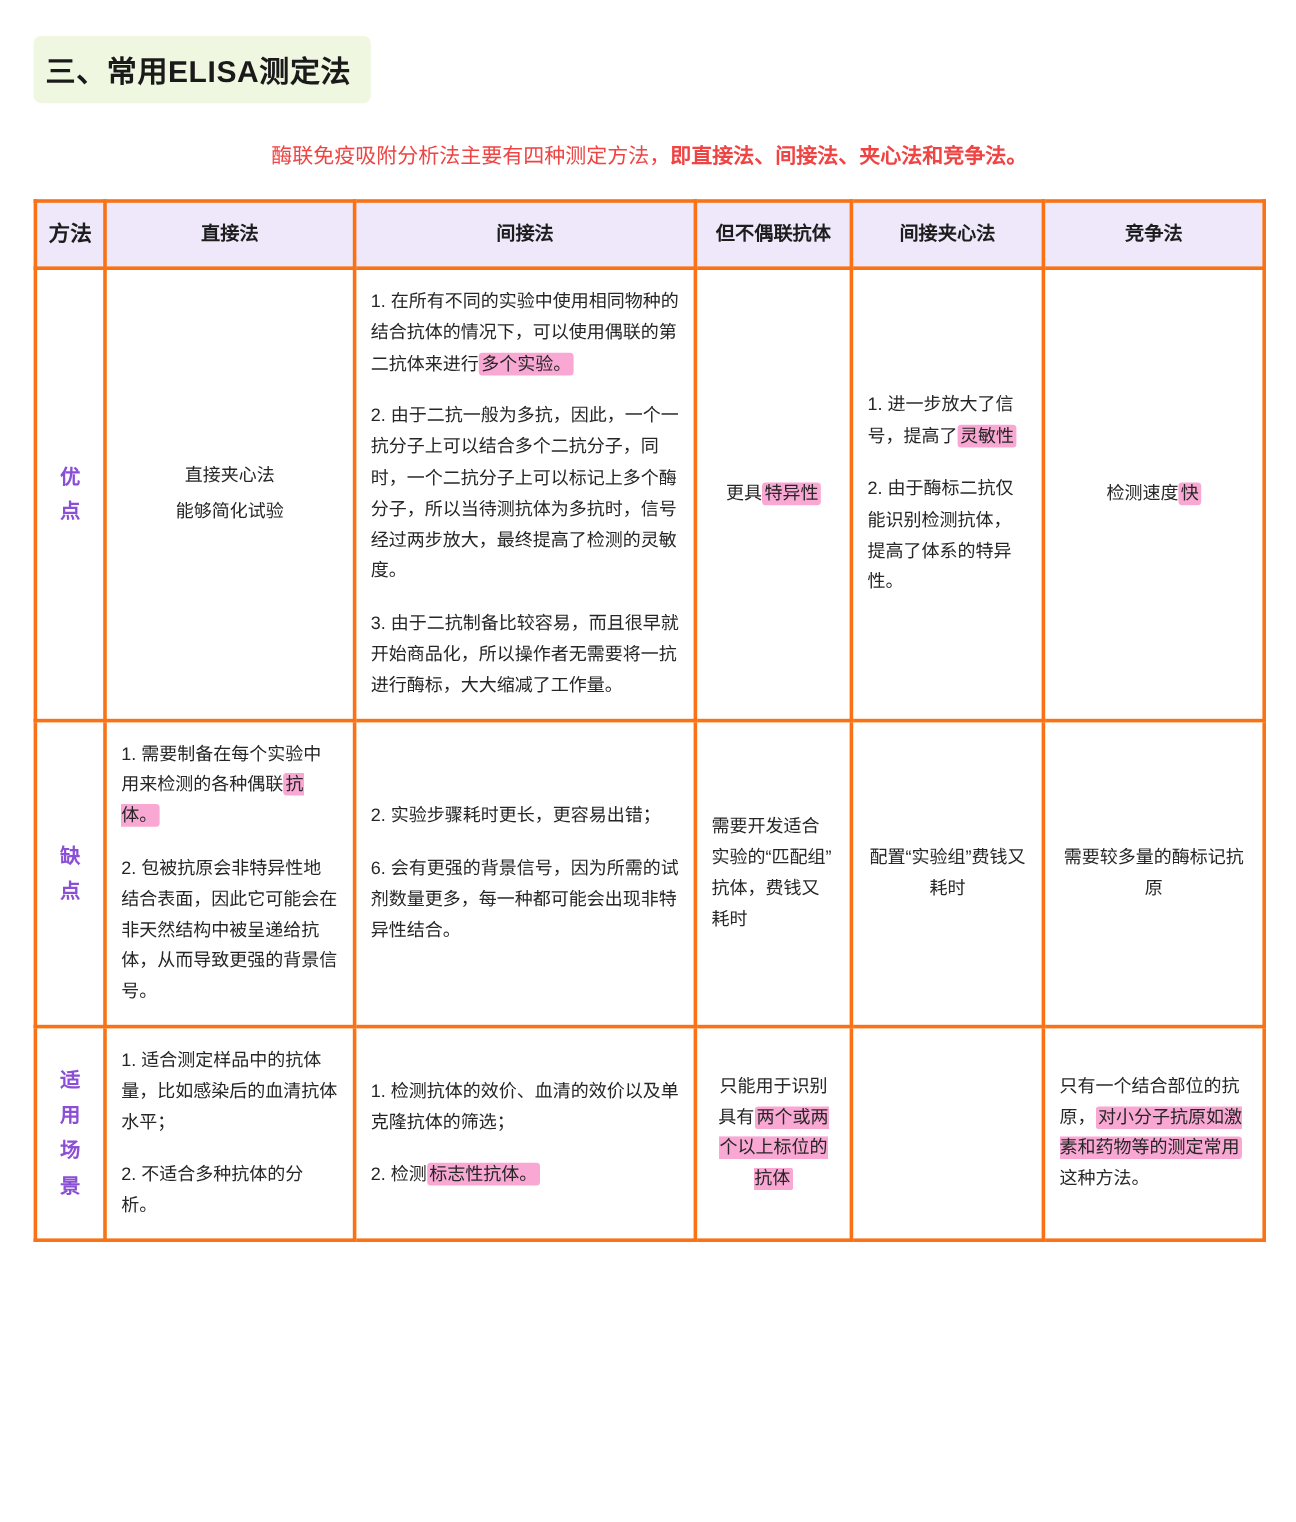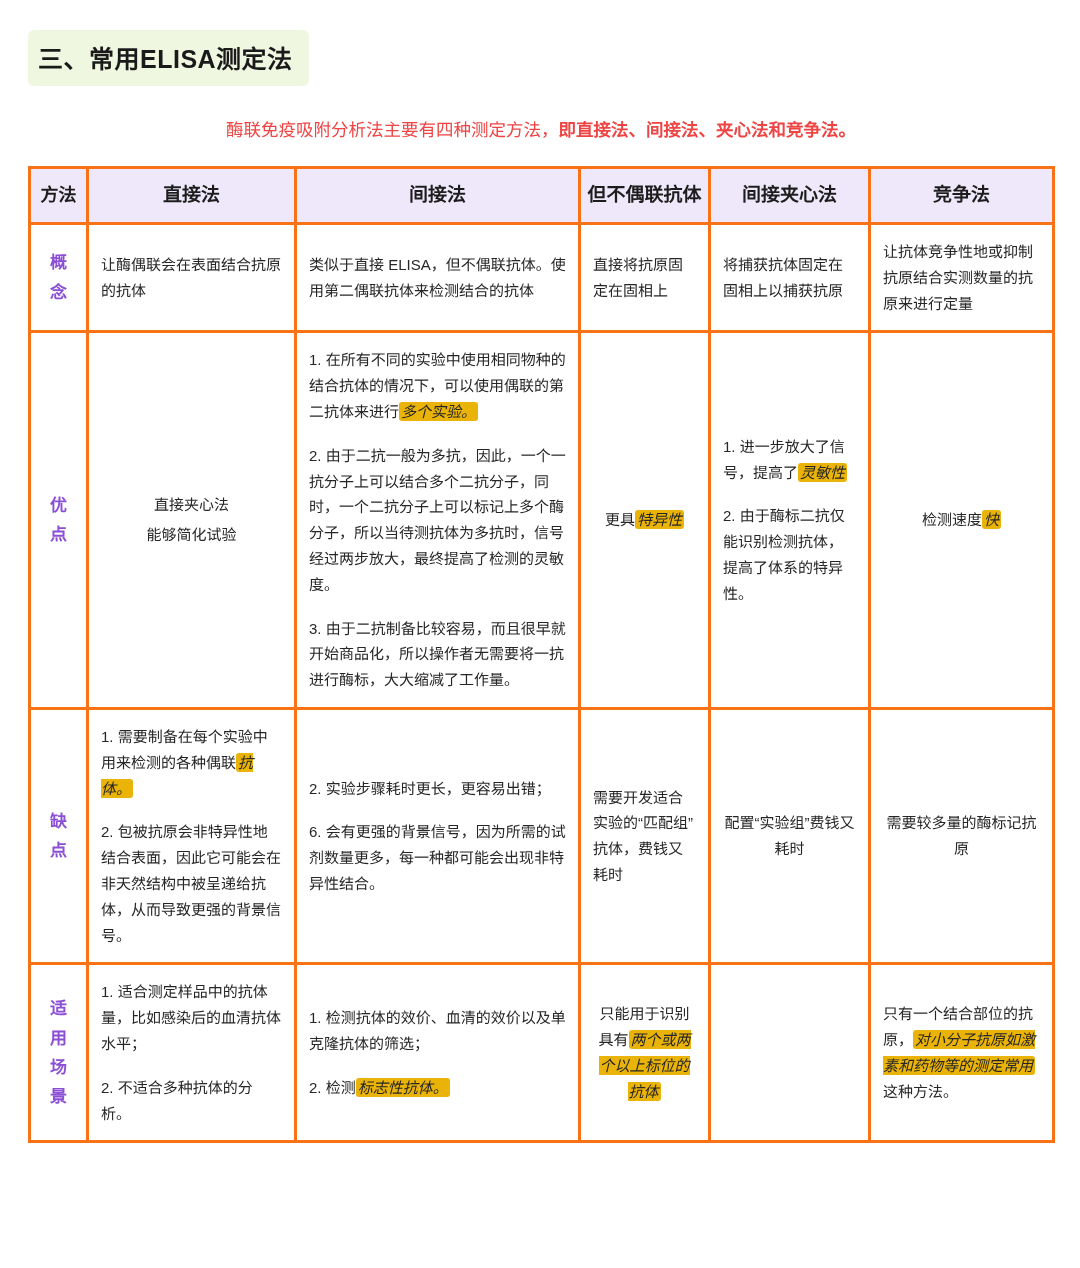--- a/index.html
+++ b/index.html
@@ -55,21 +55,21 @@
   }
   table.elisa th, table.elisa td {
     border: 3px solid #f97316;
     vertical-align: middle;
     padding: 14px 12px;
     line-height: 1.72;
   }
   table.elisa thead th {
     background: #efe8fa;
     font-weight: bold;
-    font-size: 19px;
+    font-size: 16px;
     color: #1d1d1d;
     text-align: center;
     height: 56px;
     padding: 10px 6px;
   }
   table.elisa thead th.first-col {
     font-size: 18px;
   }
   td.rowhead {
     text-align: center;
@@ -88,24 +88,23 @@
   td.justify {
     text-align: left;
   }
   .p {
     margin: 0 0 18px 0;
   }
   .p:last-child {
     margin-bottom: 0;
   }
   .hl {
-    background: #eab308;
+    background: #f9a8d4;
     border-radius: 3px;
     padding: 1px 2px;
-    font-style: italic;
   }
 
   
   col.c0 { width: 58px; }
   col.c1 { width: 208px; }
   col.c2 { width: 284px; }
   col.c3 { width: 130px; }
   col.c4 { width: 160px; }
   col.c5 { width: 184px; }
 </style>
@@ -136,28 +135,20 @@
         <th class="first-col">方法</th>
         <th>直接法</th>
         <th>间接法</th>
         <th>但不偶联抗体</th>
         <th>间接夹心法</th>
         <th>竞争法</th>
       </tr>
     </thead>
     <tbody>
 
-      <tr>
-        <td class="rowhead">概念</td>
-        <td class="cell justify">让酶偶联会在表面结合抗原的抗体</td>
-        <td class="cell justify">类似于直接 ELISA，但不偶联抗体。使用第二偶联抗体来检测结合的抗体</td>
-        <td class="cell justify">直接将抗原固定在固相上</td>
-        <td class="cell justify">将捕获抗体固定在固相上以捕获抗原</td>
-        <td class="cell justify">让抗体竞争性地或抑制抗原结合实测数量的抗原来进行定量</td>
-      </tr>
 
       <tr>
         <td class="rowhead">优点</td>
         <td class="cell center">
           <div class="p" style="margin-bottom:4px;">直接夹心法</div>
           <div class="p">能够简化试验</div>
         </td>
         <td class="cell justify">
           <div class="p"><span>1. 在所有不同的实验中使用相同物种的结合抗体的情况下，可以使用偶联的第二抗体来进行</span><span class="hl">多个实验。</span></div>
           <div class="p">2. 由于二抗一般为多抗，因此，一个一抗分子上可以结合多个二抗分子，同时，一个二抗分子上可以标记上多个酶分子，所以当待测抗体为多抗时，信号经过两步放大，最终提高了检测的灵敏度。</div>

